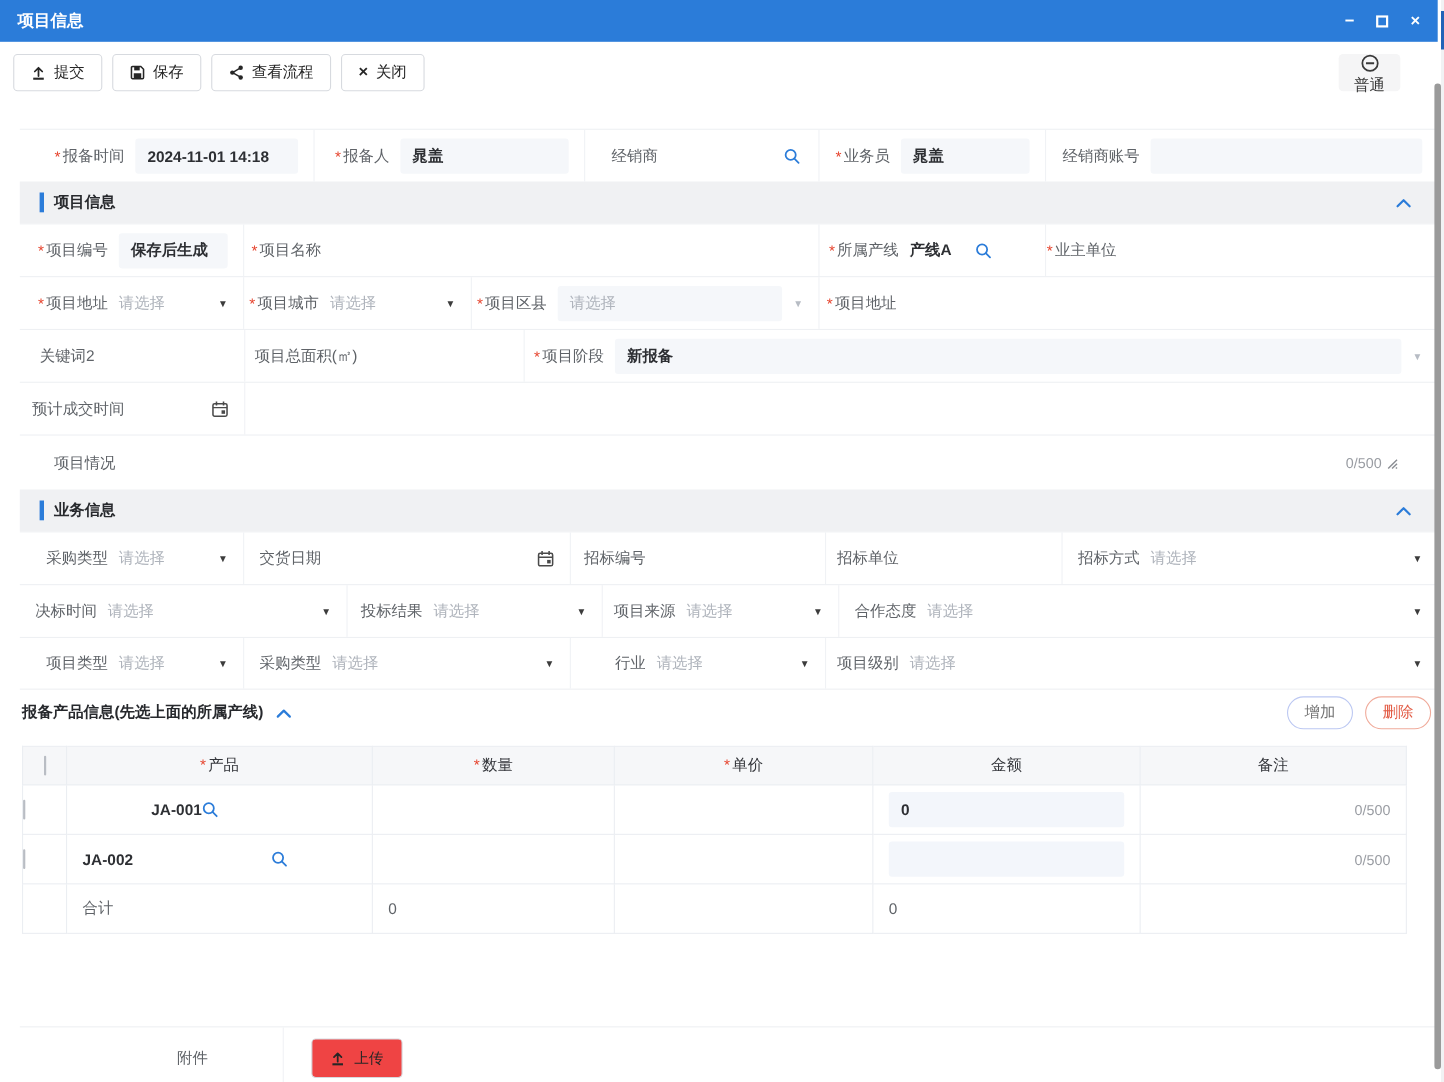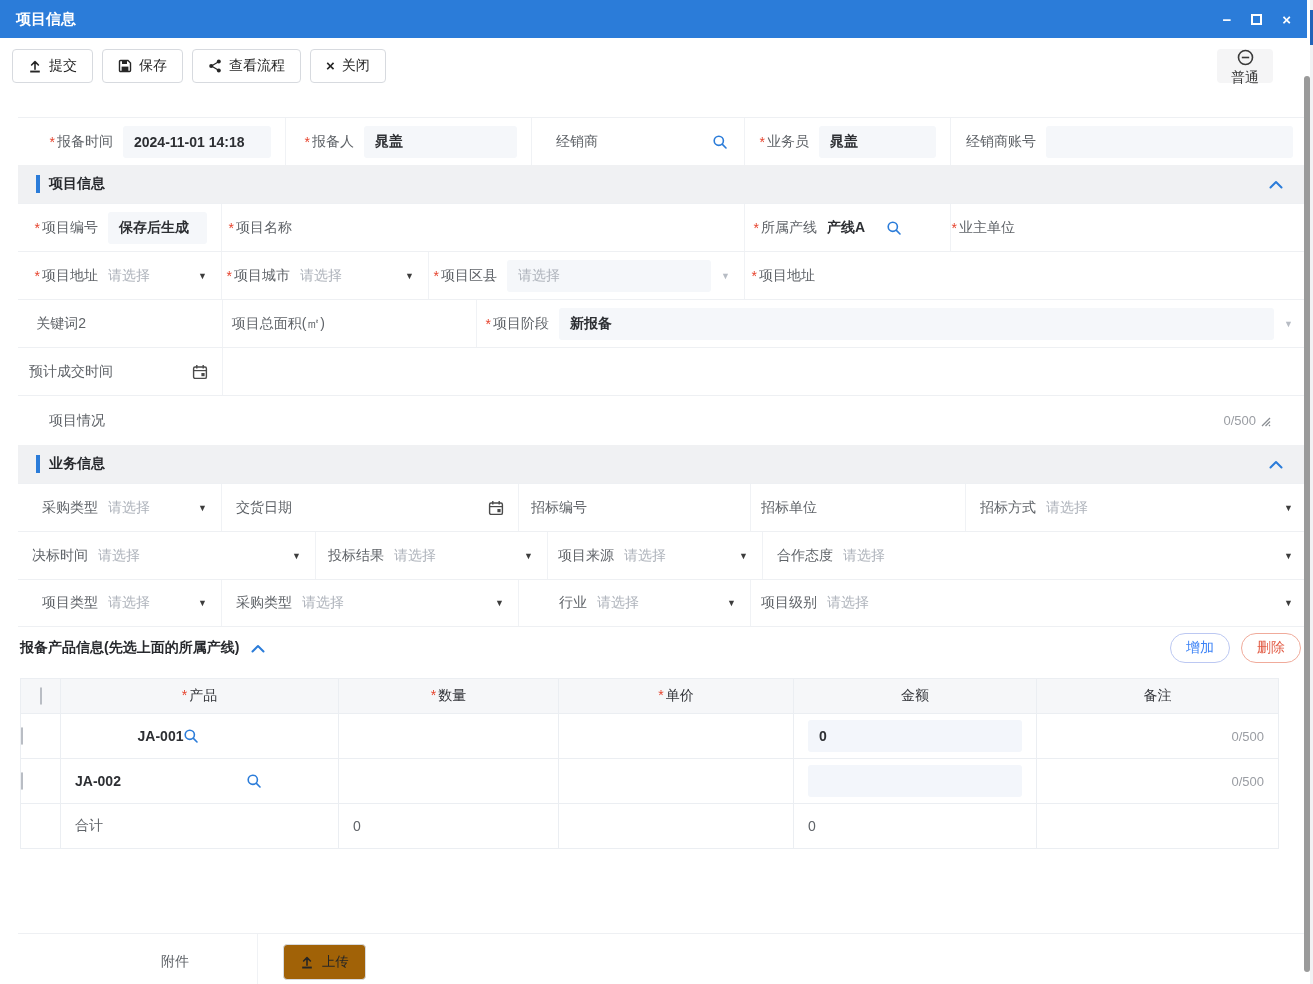--- a/index.html
+++ b/index.html
@@ -50,41 +50,41 @@
   .sect { display:flex; align-items:center; height:38px; background:#f0f1f3; }
   .sect .bar { width:4px; height:18px; background:#2b7cd9; margin-left:18px; }
   .sect .stitle { font-weight:bold; color:#27292d; margin-left:9px; }
   .sect .chev { margin-left:auto; margin-right:24px; cursor:pointer; }
 
   
   .prod-head { display:flex; align-items:center; height:42px; padding-left:20px; }
   .prod-head .ptitle { font-weight:bold; color:#27292d; }
   .prod-head .chev { margin-left:12px; cursor:pointer; }
   .pbtn { height:30px; padding:0 15px; border-radius:15px; background:#fff; font-size:14px; cursor:pointer; }
-  .pbtn.add { color:#3b82f6; border:1px solid #bcc8f2; margin-left:auto; }
+  .pbtn.add { color:#737373; border:1px solid #bcc8f2; margin-left:auto; }
   .pbtn.del { color:#e25a43; border:1px solid #f0ab9b; margin-left:11px; margin-right:12px; }
 
   table.prod { border-collapse:collapse; margin:9px 0 0 20px; width:1259px; table-layout:fixed; }
   table.prod th, table.prod td { border:1px solid #ebeef2; font-weight:normal; }
   table.prod thead th { height:35px; background:#f6f7f9; color:#33353a; text-align:center; }
   table.prod tbody td { height:45px; background:#fff; }
   .cellbox { display:flex; align-items:center; padding:0 14px; }
   .cb { width:15px; height:15px; border:1px solid #b9bdc4; border-radius:2px; background:#fff; margin:0 auto; cursor:pointer; }
   .amount-pill { background:#f3f6fb; border-radius:3px; height:32px; display:flex; align-items:center;
     padding:0 11px; flex:1; font-weight:600; }
   .note-cell { justify-content:flex-end; color:#9a9da3; font-size:13px; }
   .total td { height:36px; color:#5f6368; }
 
   
   .attach { display:flex; align-items:center; height:57px; border-top:1px solid #eef0f3;
     border-bottom:1px solid #eef0f3; margin-top:84px; width:1289px; margin-left:18px; }
   .attach .albl { width:240px; text-align:right; padding-right:68px; color:#5f6368;
     border-right:1px solid #f0f2f5; height:100%; display:flex; align-items:center; justify-content:flex-end; }
   .upl-btn { margin-left:25px; display:inline-flex; align-items:center; gap:8px; border:1px solid #d7dadf;
-    border-radius:4px; background:#a16207; padding:0 16px; height:36px; color:#262626; cursor:pointer; }
+    border-radius:4px; background:#ef4444; padding:0 16px; height:36px; color:#262626; cursor:pointer; }
 
   
   .scroll-thumb { position:absolute; right:3px; top:76px; width:6px; height:896px; background:#9a9a9a; border-radius:3px; }
   .sliver { position:absolute; right:0; top:0; width:3px; height:984px; background:#f1f2f4; }
   .sliver-blue { position:absolute; right:0; top:10px; width:3px; height:35px; background:#2263b8; }
 
   svg { display:block; }
 </style>
 </head>
 <body>

